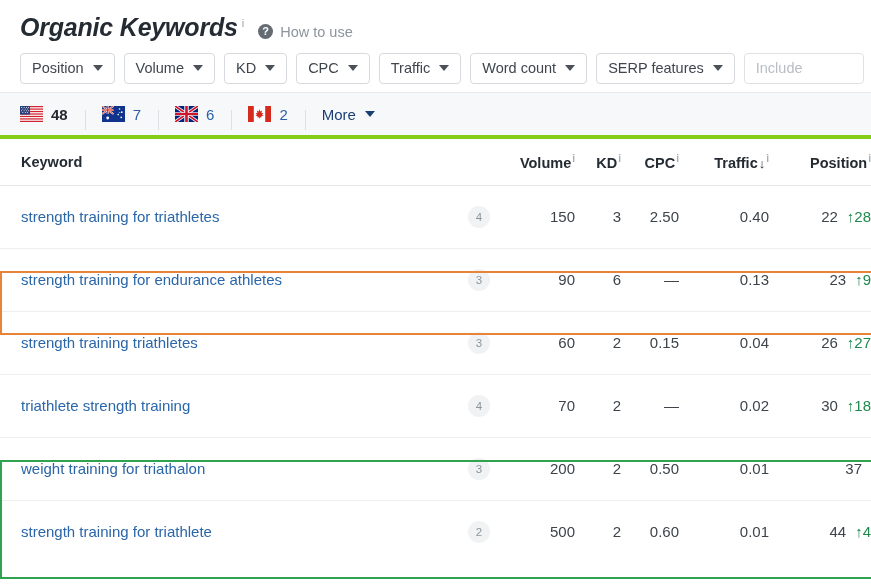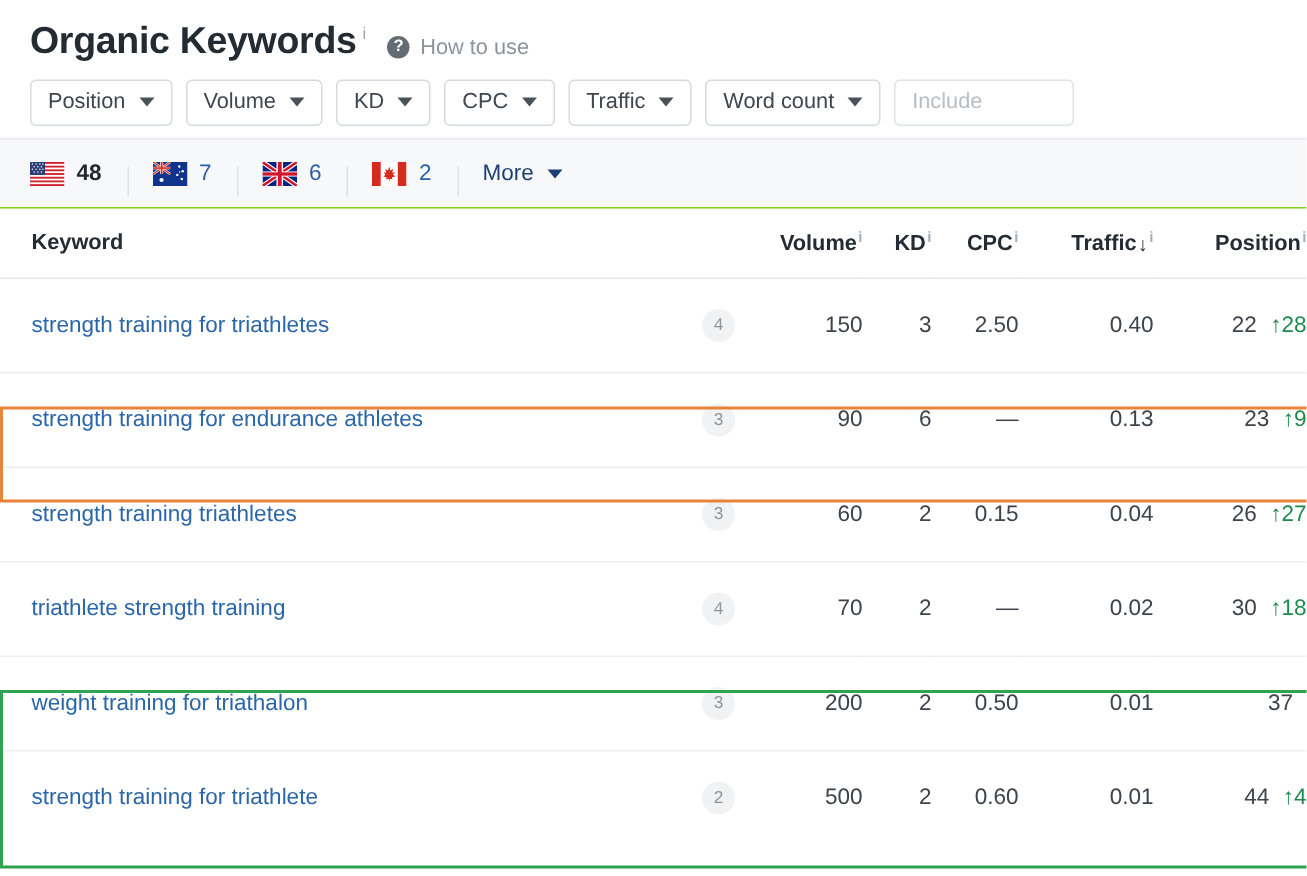--- a/index.html
+++ b/index.html
@@ -14,21 +14,21 @@
   .page { position: relative; width: 871px; height: 584px; background: #fff; }
 
   
   .title-row {
     display: flex; align-items: baseline;
     padding: 12px 0 0 20px;
     height: 44px;
   }
   .page-title {
     font-size: 25px; font-weight: bold; letter-spacing: -0.2px;
-    color: #242b33; line-height: 30px;
+    color: #242b33; line-height: 30px; font-style: italic;
   }
   .sup-i {
     font-size: 11px; color: #9aa3ad; margin-left: 4px;
     position: relative; top: -9px; font-style: normal;
   }
   .howto {
     display: inline-flex; align-items: center; gap: 7px;
     margin-left: 14px; position: relative; top: -1px;
   }
   .q-icon {
@@ -67,21 +67,21 @@
   }
   .include-input::placeholder { color: #b8bec4; }
 
   
   .country-bar {
     display: flex; align-items: center;
     height: 47px;
     padding-left: 20px;
     background: #f7f8fa;
     border-top: 1px solid #e6e8eb;
-    border-bottom: 1px solid #84cc16;
+    border-bottom: 4px solid #84cc16;
   }
   .country-item {
     display: inline-flex; align-items: center; gap: 8px;
     padding-right: 17px; margin-right: 0;
     position: relative;
   }
   .country-item + .country-item { padding-left: 17px; }
   .country-item + .country-item::before {
     content: ""; position: absolute; left: 0; top: 4px;
     width: 1px; height: 20px; background: #dde0e4;
@@ -187,20 +187,24 @@
     <button class="filter-btn">
       <span>CPC</span>
       <span class="caret"></span>
     </button>
     <button class="filter-btn">
       <span>Traffic</span>
       <span class="caret"></span>
     </button>
     <button class="filter-btn">
       <span>Word count</span>
+      <span class="caret"></span>
+    </button>
+    <button class="filter-btn">
+      <span>SERP features</span>
       <span class="caret"></span>
     </button>
     <input class="include-input" type="text" placeholder="Include" style="">
   </div>
 
   <div class="country-bar">
 
     <div class="country-item">
       <svg class="flag" viewBox="0 0 23 16">
         <rect width="23" height="16" fill="#ffffff"></rect>

